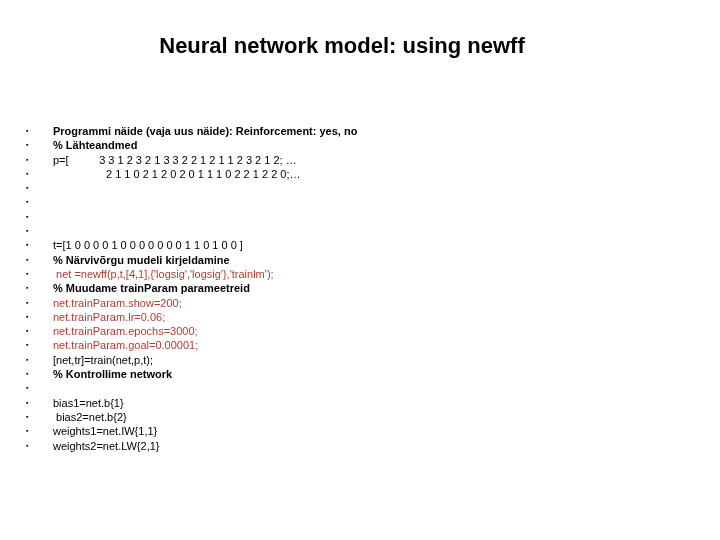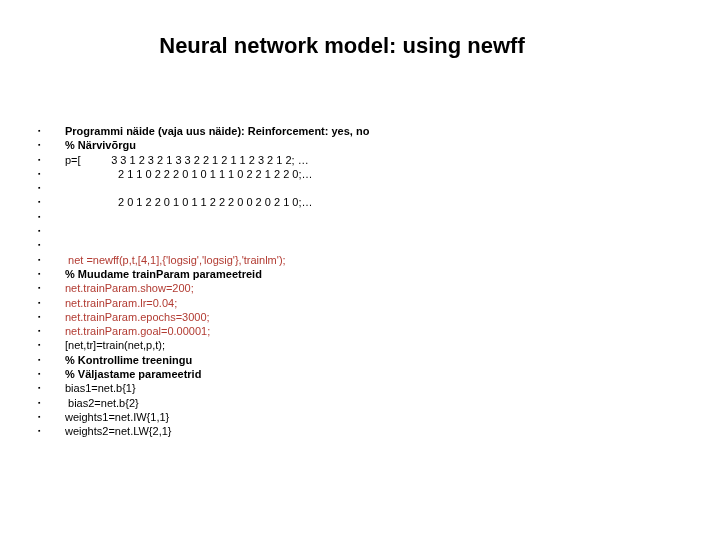--- a/index.html
+++ b/index.html
@@ -26,21 +26,21 @@
     font-weight: bold;
     color: #000000;
     letter-spacing: 0px;
   }
   ul.lines {
     list-style: none;
     margin: 0;
     padding: 0;
     position: absolute;
     top: 124px;
-    left: 38px;
+    left: 26px;
     right: 10px;
   }
   li.line {
     position: relative;
     height: 14.3px;
     line-height: 14.3px;
     padding-left: 27px;
     font-size: 11px;
     color: #000000;
   }
@@ -67,35 +67,36 @@
     padding-left: 80px;
   }
 </style>
 </head>
 <body>
 
 <div class="slide">
   <h1 class="slide-title">Neural network model: using newff</h1>
   <ul class="lines" id="lines">
       <li class="line bold"><span class="bullet">▪</span><span class="txt">Programmi näide (vaja uus näide): Reinforcement: yes, no</span></li>
-      <li class="line bold"><span class="bullet">▪</span><span class="txt">% Närvivõrgu</span></li>
+      <li class="line bold"><span class="bullet">▪</span><span class="txt">% Lähteandmed</span></li>
       <li class="line plain"><span class="bullet">▪</span><span class="txt">p=[          3 3 1 2 3 2 1 3 3 2 2 1 2 1 1 2 3 2 1 2; …</span></li>
-      <li class="line plain indent"><span class="bullet">▪</span><span class="txt">2 1 1 0 2 2 2 0 1 0 1 1 1 0 2 2 1 2 2 0;…</span></li>
-      <li class="line plain indent"><span class="bullet">▪</span></li>
-      <li class="line plain indent"><span class="bullet">▪</span><span class="txt">2 0 1 2 2 0 1 0 1 1 2 2 2 0 0 2 0 2 1 0;…</span></li>
+      <li class="line plain indent"><span class="bullet">▪</span><span class="txt">2 1 1 0 2 1 2 0 2 0 1 1 1 0 2 2 1 2 2 0;…</span></li>
       <li class="line plain indent"><span class="bullet">▪</span></li>
       <li class="line plain indent"><span class="bullet">▪</span></li>
-      <li class="line bold"><span class="bullet">▪</span></li>
+      <li class="line plain indent"><span class="bullet">▪</span></li>
+      <li class="line plain indent"><span class="bullet">▪</span></li>
+      <li class="line plain"><span class="bullet">▪</span><span class="txt">t=[1 0 0 0 0 1 0 0 0 0 0 0 0 1 1 0 1 0 0 ]</span></li>
+      <li class="line bold"><span class="bullet">▪</span><span class="txt">% Närvivõrgu mudeli kirjeldamine</span></li>
       <li class="line code"><span class="bullet">▪</span><span class="txt"> net =newff(p,t,[4,1],{'logsig','logsig'},'trainlm');</span></li>
       <li class="line bold"><span class="bullet">▪</span><span class="txt">% Muudame trainParam parameetreid</span></li>
       <li class="line code"><span class="bullet">▪</span><span class="txt">net.trainParam.show=200;</span></li>
-      <li class="line code"><span class="bullet">▪</span><span class="txt">net.trainParam.lr=0.04;</span></li>
+      <li class="line code"><span class="bullet">▪</span><span class="txt">net.trainParam.lr=0.06;</span></li>
       <li class="line code"><span class="bullet">▪</span><span class="txt">net.trainParam.epochs=3000;</span></li>
       <li class="line code"><span class="bullet">▪</span><span class="txt">net.trainParam.goal=0.00001;</span></li>
       <li class="line plain"><span class="bullet">▪</span><span class="txt">[net,tr]=train(net,p,t);</span></li>
-      <li class="line bold"><span class="bullet">▪</span><span class="txt">% Kontrollime treeningu</span></li>
-      <li class="line bold"><span class="bullet">▪</span><span class="txt">% Väljastame parameetrid</span></li>
+      <li class="line bold"><span class="bullet">▪</span><span class="txt">% Kontrollime network</span></li>
+      <li class="line bold"><span class="bullet">▪</span></li>
       <li class="line plain"><span class="bullet">▪</span><span class="txt">bias1=net.b{1}</span></li>
       <li class="line plain"><span class="bullet">▪</span><span class="txt"> bias2=net.b{2}</span></li>
       <li class="line plain"><span class="bullet">▪</span><span class="txt">weights1=net.IW{1,1}</span></li>
       <li class="line plain"><span class="bullet">▪</span><span class="txt">weights2=net.LW{2,1}</span></li>
     </ul>
 </div>
 
 </body></html>

